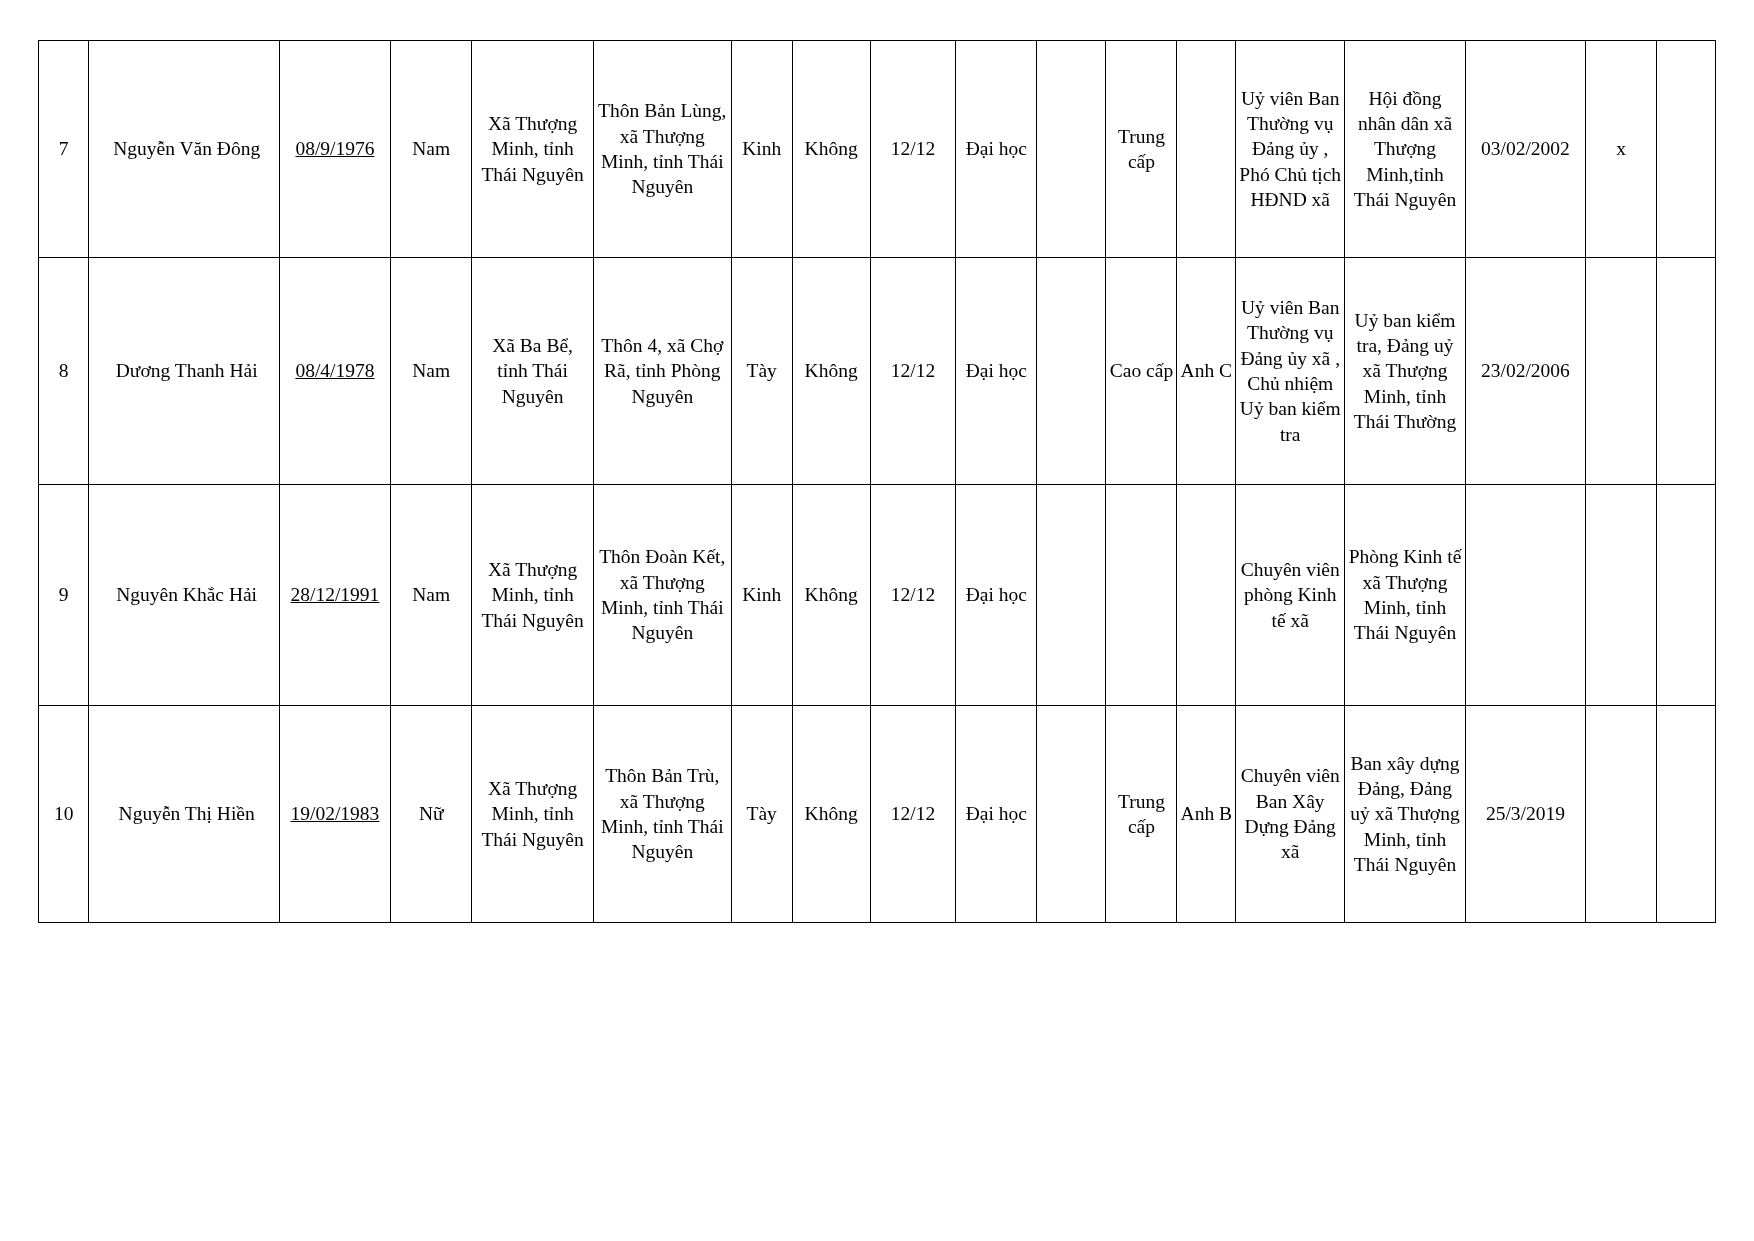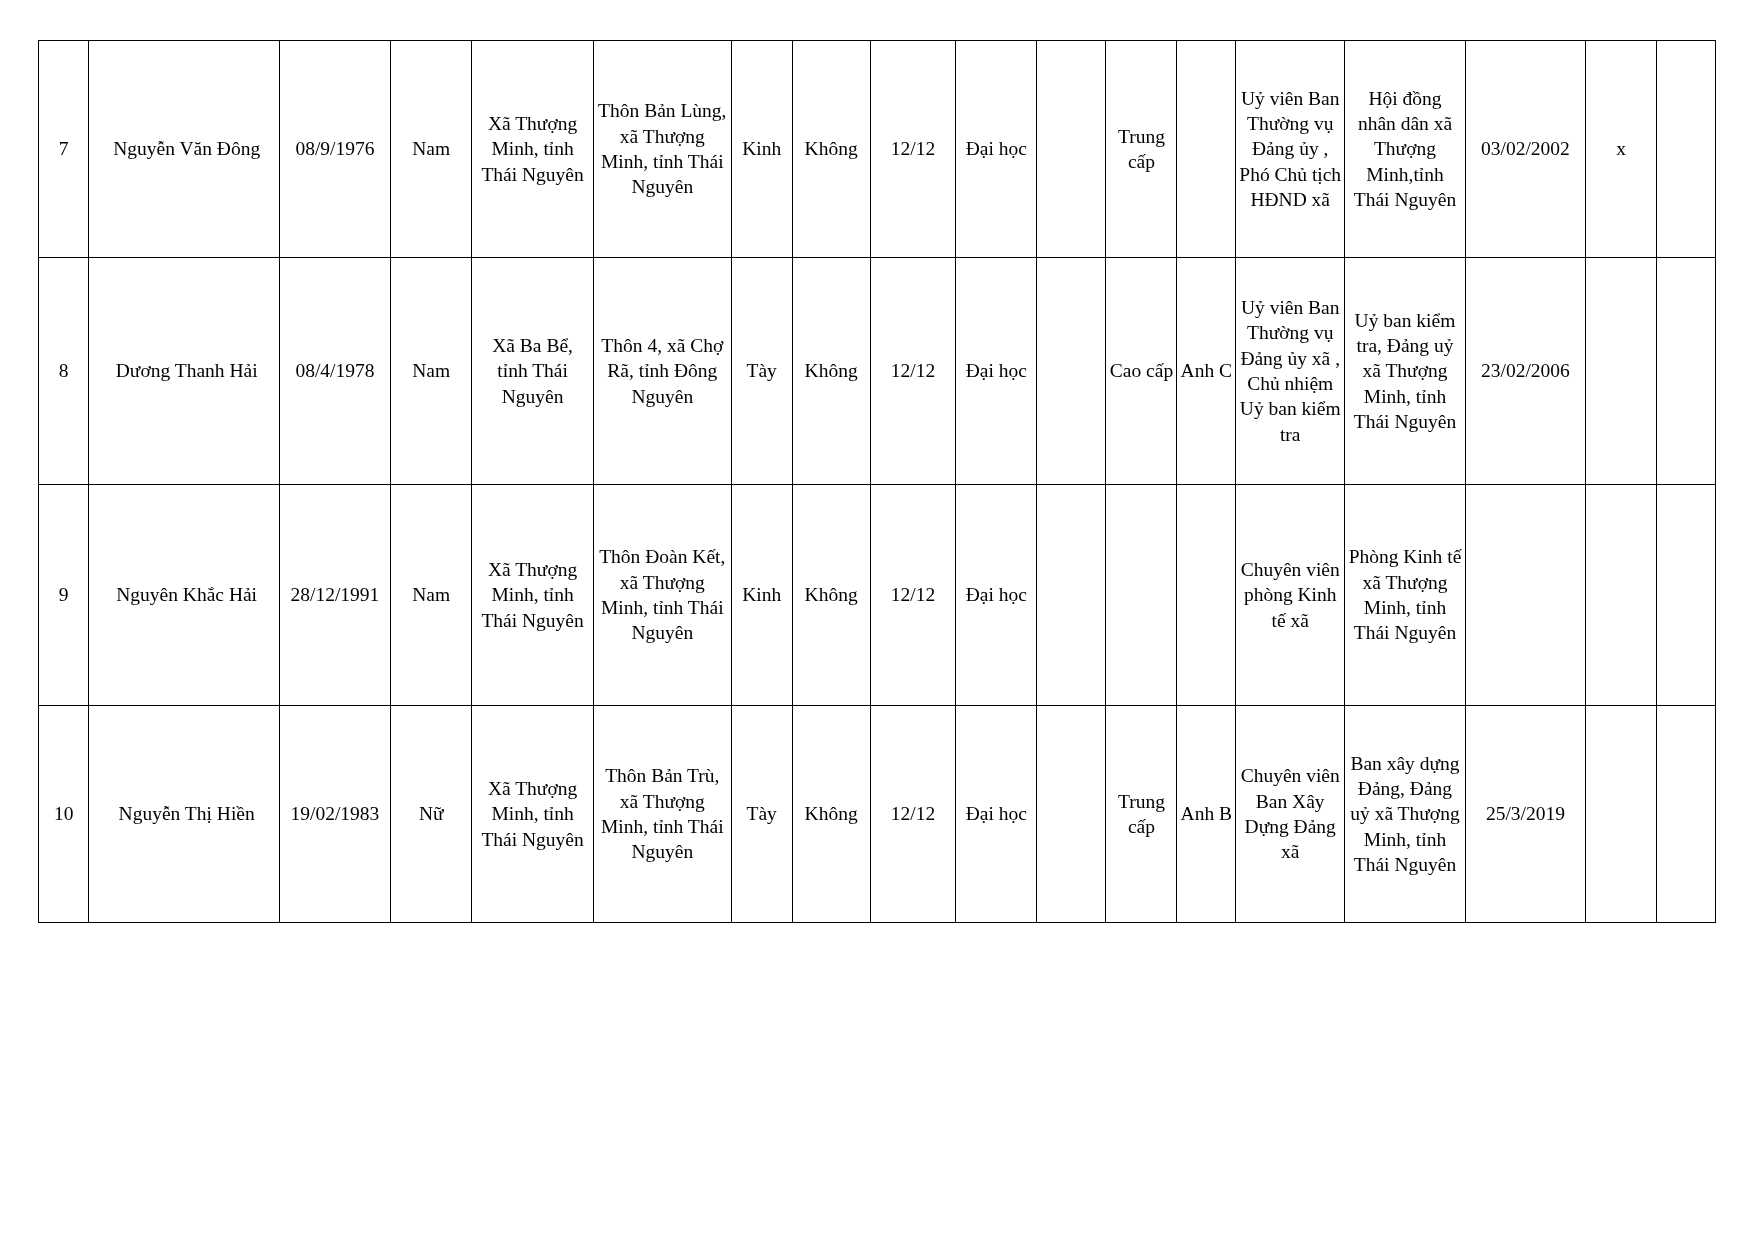--- a/index.html
+++ b/index.html
@@ -37,21 +37,21 @@
     font-size: 19.5px;
     line-height: 1.30;
     padding: 4px 3px;
     word-wrap: break-word;
     overflow-wrap: break-word;
     hyphens: none;
   }
   
   .c-stt   { width: 42px; }
   .c-name  { width: 173px; text-align: center; padding-left: 8px !important; }
-  .c-dob   { width: 101px; }
+  .c-dob   { width: 101px; text-decoration: underline; }
   .c-sex   { width: 72px; }
   .c-origin{ width: 111px; }
   .c-resid { width: 127px; }
   .c-ethn  { width: 52px; }
   .c-relig { width: 69px; margin-top: 13px; }
   .c-edu   { width: 76px; margin-left: 44px; }
   .c-prof  { width: 72px; }
   .c-spec  { width: 60px; }
   .c-polit { width: 62px; }
   .c-lang  { width: 50px; }
@@ -95,30 +95,30 @@
         <td class="c-mark1">x</td>
         <td class="c-mark2"></td>
       </tr>
 
       <tr class="r8">
         <td class="c-stt">8</td>
         <td class="c-name">Dương Thanh Hải</td>
         <td class="c-dob">08/4/1978</td>
         <td class="c-sex">Nam</td>
         <td class="c-origin">Xã Ba Bể, tỉnh Thái Nguyên</td>
-        <td class="c-resid">Thôn 4, xã Chợ Rã, tỉnh Đông Nguyên</td>
+        <td class="c-resid">Thôn 4, xã Chợ Rã, tỉnh Phòng Nguyên</td>
         <td class="c-ethn">Tày</td>
         <td class="c-relig">Không</td>
         <td class="c-edu">12/12</td>
         <td class="c-prof">Đại học</td>
         <td class="c-spec"></td>
         <td class="c-polit">Cao cấp</td>
         <td class="c-lang">Anh C</td>
         <td class="c-pos">Uỷ viên Ban Thường vụ Đảng ủy xã , Chủ nhiệm Uỷ ban kiểm tra</td>
-        <td class="c-unit">Uỷ ban kiểm tra, Đảng uỷ xã Thượng Minh, tỉnh Thái Nguyên</td>
+        <td class="c-unit">Uỷ ban kiểm tra, Đảng uỷ xã Thượng Minh, tỉnh Thái Thường</td>
         <td class="c-date">23/02/2006</td>
         <td class="c-mark1"></td>
         <td class="c-mark2"></td>
       </tr>
 
       <tr class="r9">
         <td class="c-stt">9</td>
         <td class="c-name">Nguyên Khắc Hải</td>
         <td class="c-dob">28/12/1991</td>
         <td class="c-sex">Nam</td>

